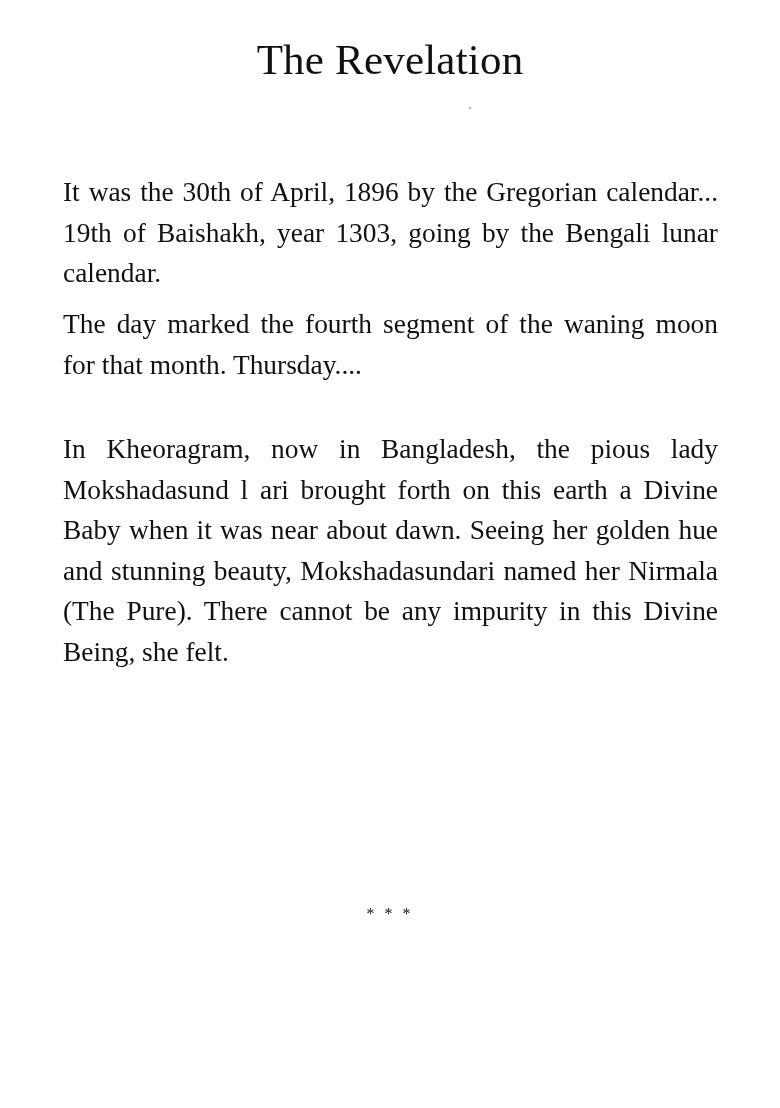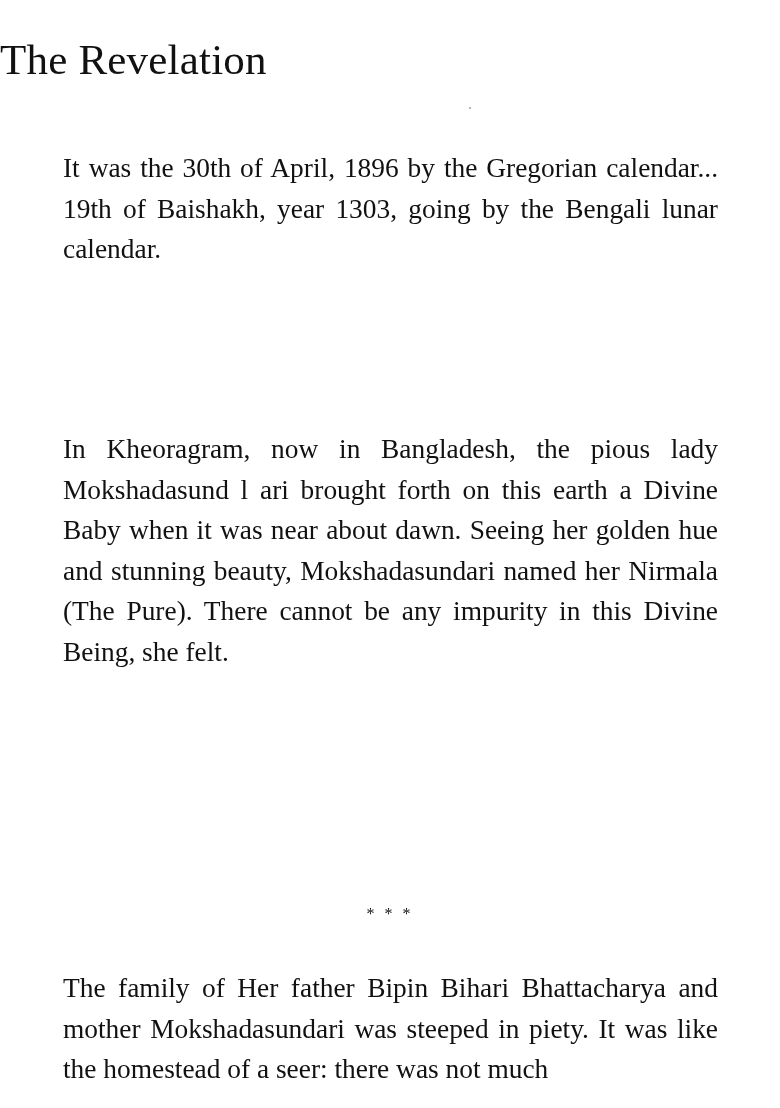--- a/index.html
+++ b/index.html
@@ -20,20 +20,21 @@
       left: 0;
       top: 0;
       width: 780px;
       height: 1108px;
     }
     .title {
       position: absolute;
       left: 0;
       width: 780px;
       top: 34px;
+      text-align: center;
       font-size: 43px;
       line-height: 52px;
       letter-spacing: 0.2px;
       margin: 0;
       font-weight: normal;
     }
     .speck {
       position: absolute;
       left: 469px;
       top: 107px;
@@ -45,21 +46,21 @@
     .body-text {
       position: absolute;
       left: 63px;
       width: 655px;
       font-size: 27.4px;
       line-height: 40.5px;
       text-align: justify;
       text-align-last: left;
       margin: 0;
     }
-    .p1 { top: 148px; }
+    .p1 { top: 172px; }
     .p2 { top: 304px; }
     .p3 { top: 429px; }
     .p4 { top: 676px; }
     .p5 { top: 968px; }
     .separator {
       position: absolute;
       left: 0;
       width: 780px;
       top: 904px;
       text-align: center;
@@ -70,18 +71,18 @@
     }
   </style>
 </head>
 <body>
 
 <div class="page">
   <h1 class="title">The Revelation</h1>
   <div class="speck"></div>
 
   <p class="body-text p1">It was the 30th of April, 1896 by the Gregorian calendar... 19th of Baishakh, year 1303, going by the Bengali lunar calendar.</p>
+  <p class="body-text p2">The day marked the fourth segment of the waning moon for that month. Thursday....</p>
   <p class="body-text p3">In Kheoragram, now in Bangladesh, the pious lady Mokshadasund l ari brought forth on this earth a Divine Baby when it was near about dawn. Seeing her golden hue and stunning beauty, Mokshadasundari named her Nirmala (The Pure). There cannot be any impurity in this Divine Being, she felt.</p>
 
   <p class="separator">* * *</p>
 
-  <p class="body-text p5">The family of Her father Bipin Bihari Bhattacharya and mother Mokshadasundari was steeped in piety. It was like the homestead of a seer: there was not much</p>
 </div>
 
 </body></html>

